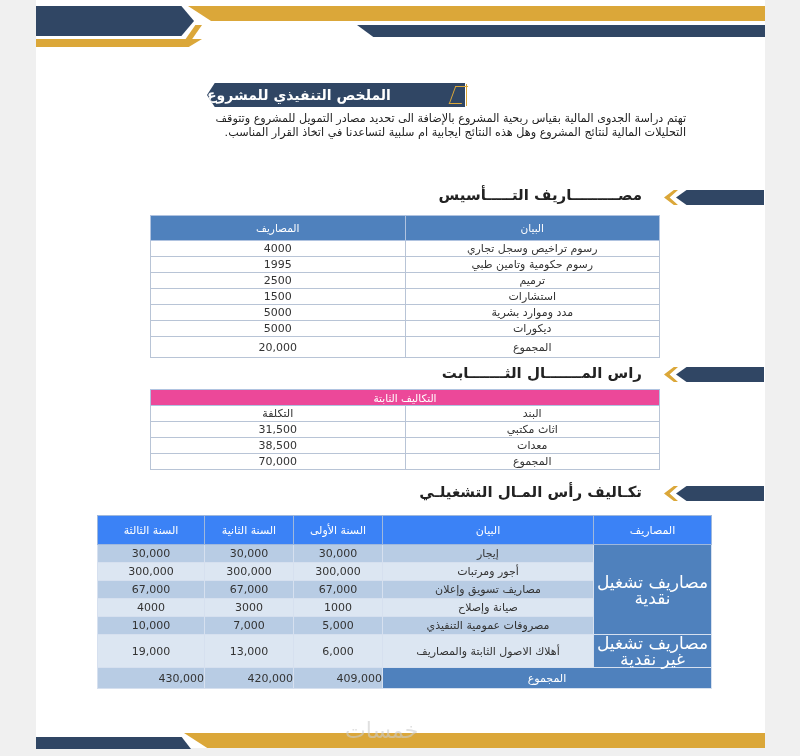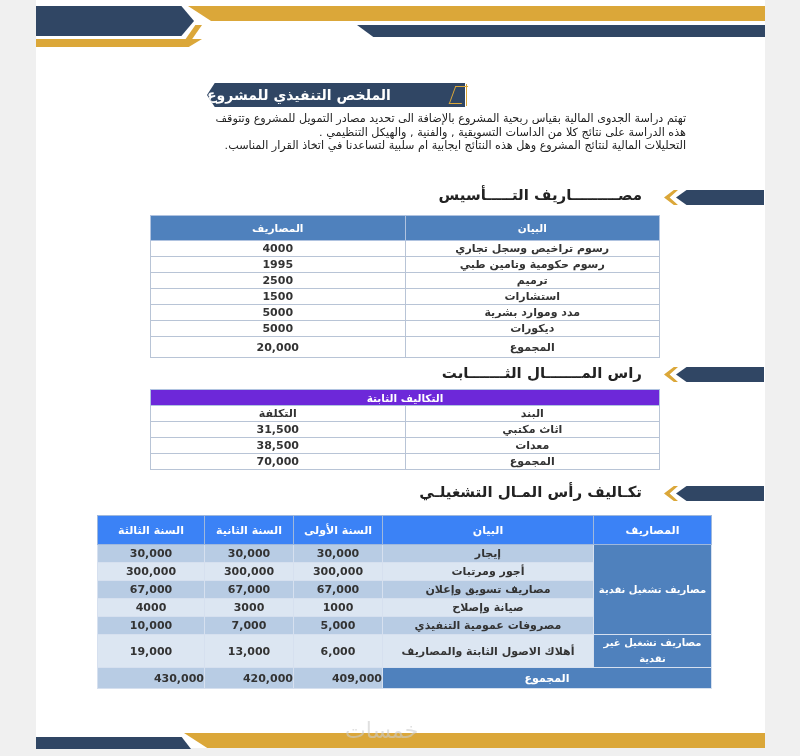--- a/index.html
+++ b/index.html
@@ -59,40 +59,40 @@
   .sec-arrow {
     position: absolute; width: 88px; height: 15px; background: #304664;
     clip-path: polygon(12% 0, 100% 0, 100% 100%, 12% 100%, 0 50%);
   }
   .sec-chev {
     position: absolute; width: 14px; height: 15px; background: #dba739;
     clip-path: polygon(100% 0, 70% 0, 0 50%, 70% 100%, 100% 100%, 40% 50%);
   }
 
   table { border-collapse: collapse; position: absolute; direction: rtl; font-size: 11px; }
-  td, th { text-align: center; padding: 0; font-weight: bold; }
+  td, th { text-align: center; padding: 0; font-weight: normal; }
 
   
   .t1 { left: 150px; top: 215px; width: 510px; border: 1px solid #b8c4d6; }
   .t1 th { background: #4f81bd; color: #fff; height: 24px; border: 1px solid #b0c3e0; font-size: 10.5px; }
   .t1 td { border: 1px solid #b8c4d6; height: 15px; color: #333; }
   .t1 tr.last td { height: 20px; }
 
   
   .t2 { left: 150px; top: 389px; width: 510px; border: 1px solid #b8c4d6; }
-  .t2 th { background: #6d28d9; color: #fff; height: 15px; border: 1px solid #b0c3e0; font-size: 10.5px; }
+  .t2 th { background: #ec4899; color: #fff; height: 15px; border: 1px solid #b0c3e0; font-size: 10.5px; }
   .t2 td { border: 1px solid #b8c4d6; height: 15px; color: #333; }
 
   
   .t3 { left: 97px; top: 515px; width: 615px; }
   .t3 th { background: #3b82f6; color: #fff; height: 28px; border: 1px solid #9fb8dc; font-size: 11px; }
   .t3 td { border: 1px solid #d6e0ef; height: 17px; color: #333; font-size: 11px; }
   .t3 .rowA td.v { background: #b8cce4; }
   .t3 .rowB td.v { background: #dce6f2; }
-  .t3 td.grp { background: #4f81bd; color: #fff; font-size: 10px; line-height: 16px; }
+  .t3 td.grp { background: #4f81bd; color: #fff; font-size: 17px; line-height: 16px; }
   .t3 .rowNC td { height: 30px; }
   .t3 .rowTot td { height: 20px; }
   .t3 td.tot-label { background: #4f81bd; color: #fff; }
   .t3 .rowTot td.v { background: #b8cce4; text-align: right; }
 </style>
 </head>
 <body>
 
 <div class="sheet" style="left:36px;top:0;width:729px;height:748px;"></div>
 
@@ -102,21 +102,20 @@
 <div class="hdr-gold-bottom"></div>
 <div class="hdr-gold-diag"></div>
 
 <div class="banner">
   <span>الملخص التنفيذي للمشروع</span>
 </div>
 <div class="banner-bracket"></div>
 
 <div class="intro">
   <p>تهتم دراسة الجدوى المالية بقياس ربحية المشروع بالإضافة الى تحديد مصادر التمويل للمشروع وتتوقف</p>
-  <p>هذه الدراسة على نتائج كلا من الداسات التسويقية , والفنية , والهيكل التنظيمي .</p>
   <p>التحليلات المالية لنتائج المشروع وهل هذه النتائج ايجابية ام سلبية لتساعدنا في اتخاذ القرار المناسب.</p>
 </div>
 
 <div class="sec-arrow" style="left:676px;top:190px;"></div>
 <div class="sec-chev" style="left:664px;top:190px;"></div>
 <div class="sec-title" style="left:380px;top:186px;width:262px;">مصـــــــــاريف التـــــأسيس</div>
 
 <table class="t1">
   <tbody>
       <tr>

